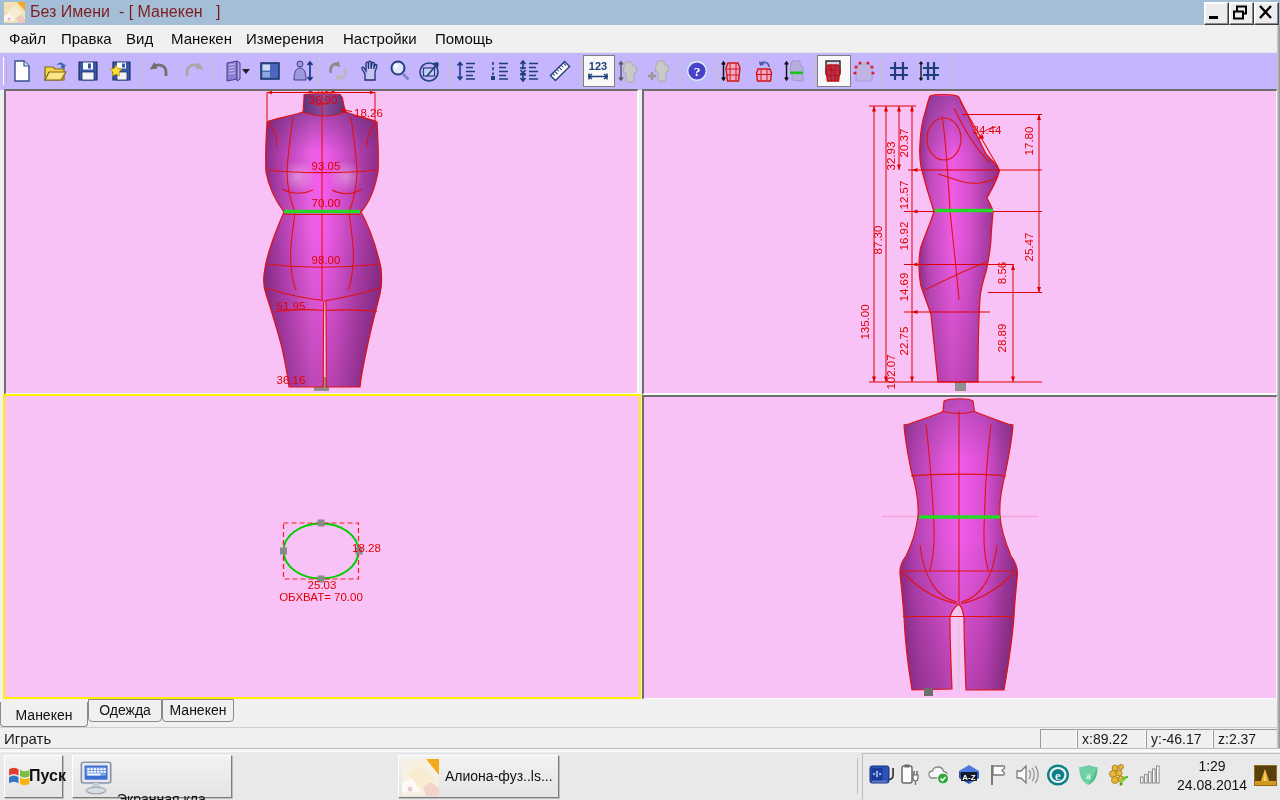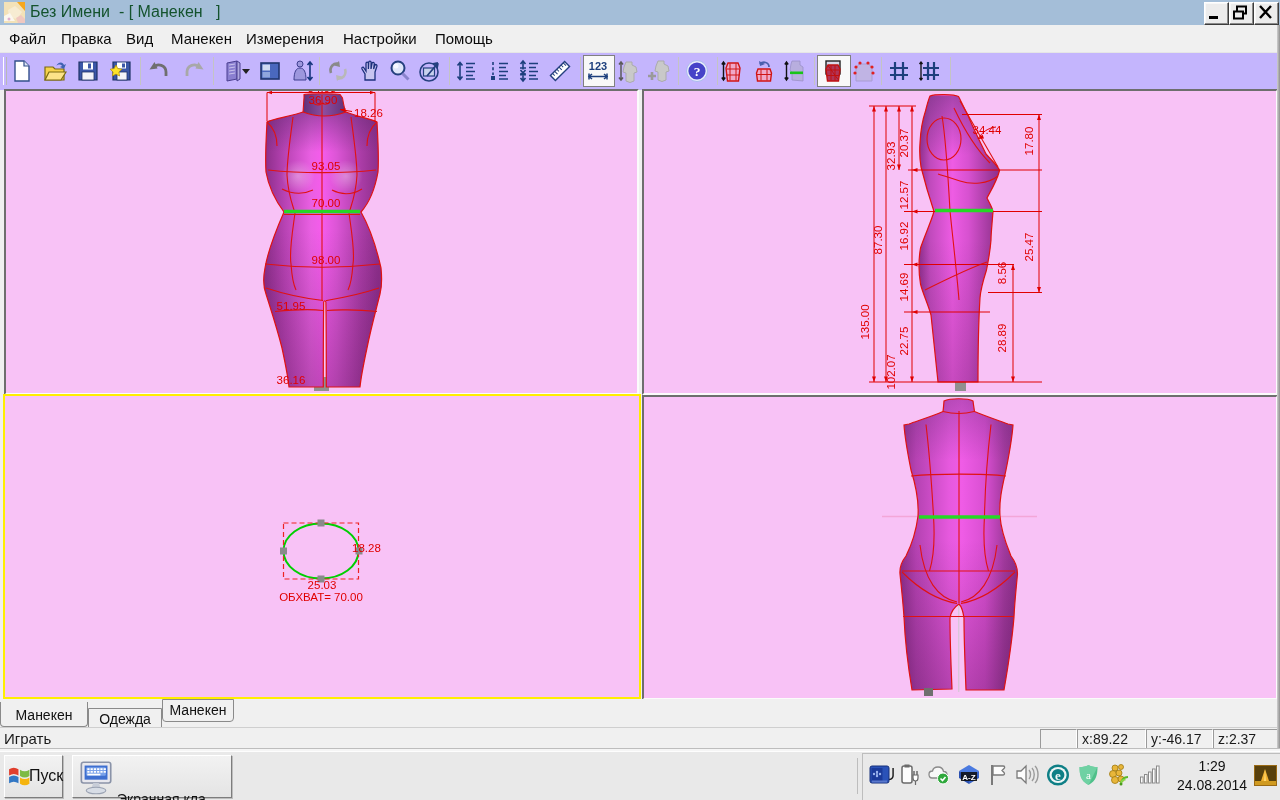--- a/index.html
+++ b/index.html
@@ -2,21 +2,21 @@
 <html><head>
 <meta charset="utf-8">
 <style>
   html,body{margin:0;padding:0;}
   body{width:1280px;height:800px;overflow:hidden;position:relative;
        font-family:"Liberation Sans", sans-serif;background:#f0f0f0;}
   .abs{position:absolute;}
   
   #titlebar{left:0;top:0;width:1280px;height:25px;background:#a4bed8;}
   #titleicon{left:4px;top:2px;width:21px;height:21px;}
-  #titletext{left:30px;top:3px;font-size:16px;color:#14532d;white-space:pre;text-align:right;}
+  #titletext{left:30px;top:3px;font-size:16px;color:#7f1d1d;white-space:pre;text-align:right;}
   .wbtn{top:2px;width:23px;height:21px;background:#ececec;
         border-top:1px solid #ffffff;border-left:1px solid #ffffff;
         border-right:1px solid #3c3c3c;border-bottom:1px solid #3c3c3c;
         box-shadow:inset -1px -1px 0 #8a8a8a, inset 1px 1px 0 #f8f8f8;}
   
   #menubar{left:0;top:25px;width:1280px;height:27px;background:#f0f0f0;font-size:15px;color:#0a0a0a;}
   #menubar span{position:absolute;top:5px;text-align:center;}
   
   #toolbar{left:0;top:52px;width:1280px;height:37px;background:#c4b5fd;border-top:1px solid #e6e6e6;padding-left:48px;}
   .tsep{position:absolute;top:4px;width:1px;height:28px;background:#c4c4c4;}
@@ -466,41 +466,41 @@
   <path d="M920,545 C924,580 938,598 957,602 M997,545 C993,580 979,598 961,602"></path>
  </g>
  <path d="M919,517 L1000,517" stroke="#25d825" stroke-width="3.4"></path>
  <rect x="924" y="688" width="9" height="9" fill="#6f6f6f"></rect>
 </g>
 </svg>
   </div>
 
 <div id="tabbar" class="abs">
   <div class="tab" style="left:0px;top:3px;width:86px;height:24px;border-top:none;line-height:27px;">Манекен</div>
-  <div class="tab" style="left:88px;top:9px;width:72px;height:21px;line-height:21px;">Одежда</div>
+  <div class="tab" style="left:88px;top:0px;width:72px;height:21px;line-height:21px;">Одежда</div>
   <div class="tab" style="left:162px;top:0px;width:70px;height:21px;line-height:21px;">Манекен</div>
 </div>
 
 <div id="statusbar" class="abs">
   <span style="position:absolute;left:4px;top:2px;">Играть</span>
   <div style="position:absolute;left:1040px;top:1px;width:35px;height:18px;border:1px solid;border-color:#9a9a9a #fff #fff #9a9a9a;"></div>
   <div class="scell" style="left:1077px;top:1px;width:63px;height:18px;border:1px solid;border-color:#9a9a9a #fff #fff #9a9a9a;padding:1px 0 0 4px;">x:89.22</div>
   <div class="scell" style="left:1146px;top:1px;width:61px;height:18px;border:1px solid;border-color:#9a9a9a #fff #fff #9a9a9a;padding:1px 0 0 4px;">y:-46.17</div>
   <div class="scell" style="left:1213px;top:1px;width:66px;height:18px;border:1px solid;border-color:#9a9a9a #fff #fff #9a9a9a;padding:1px 0 0 4px;">z:2.37</div>
 </div>
 
 <div id="taskbar" class="abs">
   <div class="tbtn" style="left:4px;width:57px;">
     <svg style="position:absolute;left:2px;top:8px" width="25" height="25" viewBox="0 0 24 24">
       <path d="M2,5 C5,3 8,3 11,5 L11,11 C8,9 5,9 2,11 Z" fill="#e03e2d"></path>
       <path d="M12.5,5.5 C15.5,7.5 18.5,7.5 21.5,5.5 L21.5,11.5 C18.5,13.5 15.5,13.5 12.5,11.5 Z" fill="#7cbb44"></path>
       <path d="M2,12.5 C5,10.5 8,10.5 11,12.5 L11,18.5 C8,16.5 5,16.5 2,18.5 Z" fill="#3277c4"></path>
       <path d="M12.5,13 C15.5,15 18.5,15 21.5,13 L21.5,19 C18.5,21 15.5,21 12.5,19 Z" fill="#f5b40e"></path>
     </svg>
-    <span class="lbl" style="left:24px;top:11px;font-weight:normal;font-size:16px;">Пуск</span>
+    <span class="lbl" style="left:24px;top:11px;font-weight:bold;font-size:16px;">Пуск</span>
   </div>
   <div class="tbtn" style="left:72px;width:158px;">
     <svg style="position:absolute;left:4px;top:3px" width="37" height="37" viewBox="0 0 34 34">
       <rect x="4" y="3" width="27" height="19" rx="2" fill="#e8e8ee" stroke="#8a93a8" stroke-width="1.5"></rect>
       <rect x="7" y="6" width="21" height="13" fill="#3e6fd0"></rect>
       <rect x="8.5" y="7.5" width="18" height="8" rx="1" fill="#7aa2ea"></rect>
       <g fill="#fff">
           <rect x="9.5" y="8.5" width="2" height="1.6"></rect>
           <rect x="12.5" y="8.5" width="2" height="1.6"></rect>
           <rect x="15.5" y="8.5" width="2" height="1.6"></rect>
@@ -513,20 +513,31 @@
           <rect x="18.5" y="11" width="2" height="1.6"></rect>
           <rect x="21.5" y="11" width="2" height="1.6"></rect>
           <rect x="24.5" y="11" width="2" height="1.6"></rect>
           <rect x="9.5" y="13.5" width="12" height="1.6"></rect>
         </g>
       <path d="M15,22 h5 l2,5 h-9 z" fill="#c8cdd8"></path>
       <ellipse cx="17.5" cy="29" rx="9" ry="3" fill="#d8dde6" stroke="#9aa2b2"></ellipse>
     </svg>
     <span class="lbl" style="left:44px;margin-top:23px;">Экранная кла...</span>
   </div>
+  <div class="tbtn" style="left:398px;width:159px;">
+    <svg style="position:absolute;left:3px;top:3px" width="37" height="37" viewBox="0 0 37 37">
+      <rect width="37" height="37" fill="#f6f0e2"></rect>
+      <path d="M0,0 h24 l13,16 v-16 z" fill="#f5a81c"></path>
+      <path d="M6,14 l12,-7 13,11 -8,12 -14,-4 z" fill="#f7ecd0"></path>
+      <path d="M0,24 l10,-5 9,14 h-19 z" fill="#fdfbf4"></path>
+      <path d="M21,28 l8,-5 8,6 v8 h-13 z" fill="#f2d4cc"></path>
+      <circle cx="8" cy="30" r="2.5" fill="#ecc8e0"></circle>
+    </svg>
+    <span class="lbl" style="left:46px;">Алиона-фуз..ls...</span>
+  </div>
 
   <span style="position:absolute;left:831px;top:14px;font-size:16px;color:#1a1a1a;margin-left:41px;">RU</span>
   <div style="position:absolute;left:857px;top:6px;width:1px;height:36px;background:#bdbdbd;"></div>
   <div style="position:absolute;left:862px;top:1px;width:418px;height:1px;background:#bdbdbd;"></div>
   <div style="position:absolute;left:862px;top:1px;width:1px;height:47px;background:#bdbdbd;"></div>
   <svg style="position:absolute;left:869px;top:12px" width="21" height="21" viewBox="0 0 21 21">
       <rect x="1" y="2" width="19" height="17" rx="2" fill="#2a52b8" stroke="#16307a"></rect>
       <rect x="2.5" y="4" width="11" height="13" fill="#1a3a9a"></rect>
       <g fill="#9ab4ee">
         <circle cx="8" cy="8" r="1.2"></circle>

